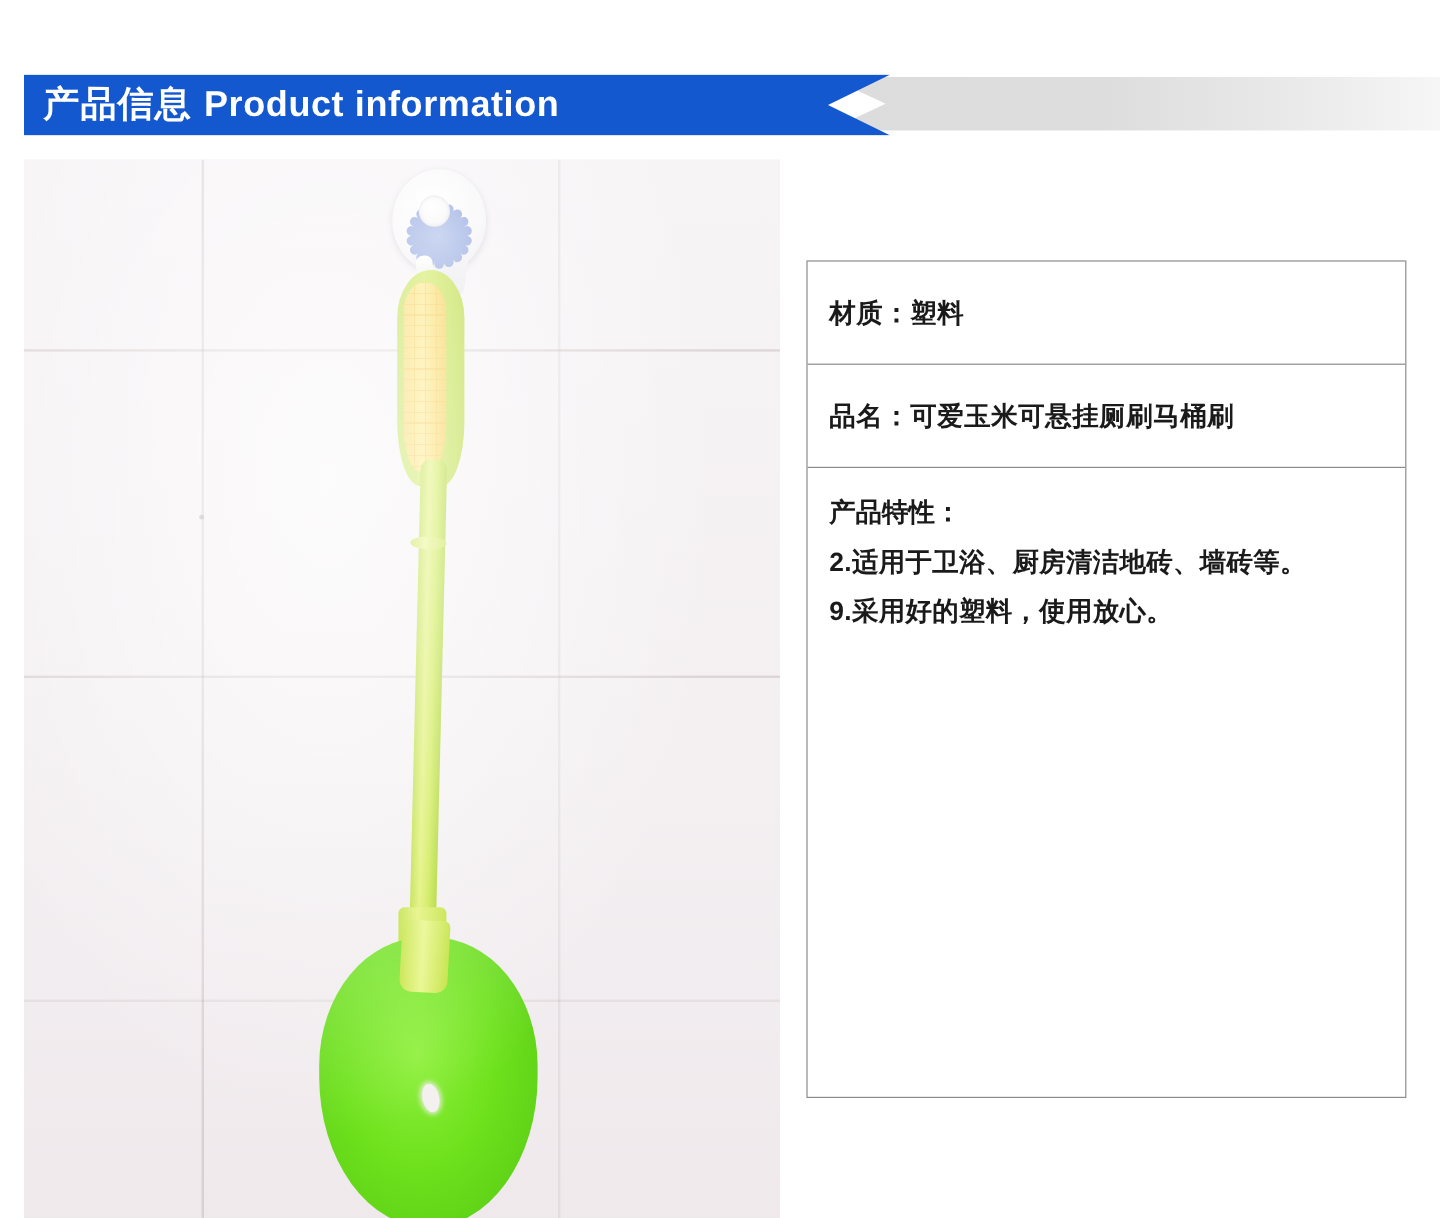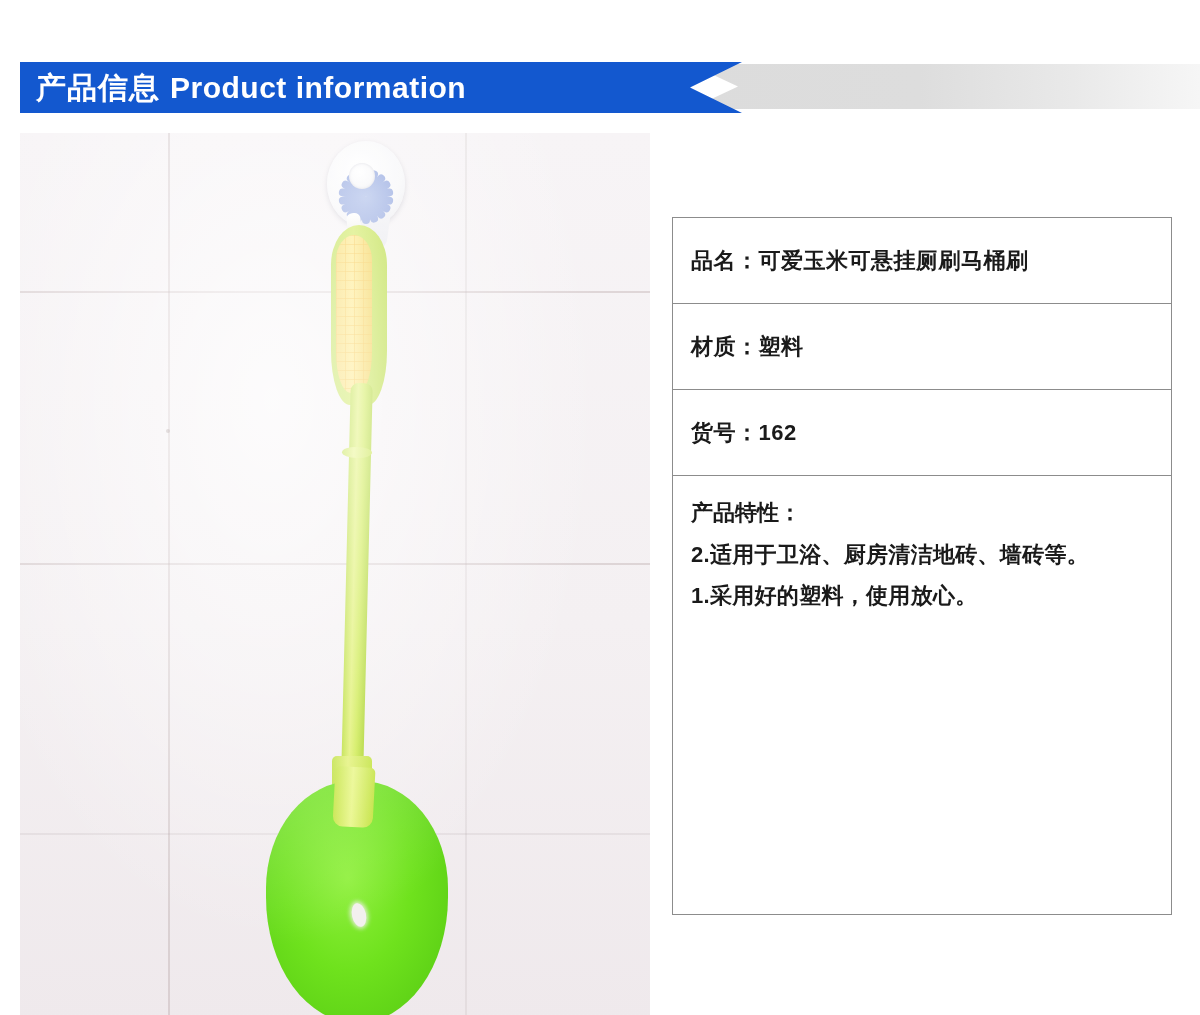--- a/index.html
+++ b/index.html
@@ -483,31 +483,28 @@
     <div class="brush-body"></div>
     <div class="brush-hole"></div>
     <div class="brush-collar"></div>
   </div>
 
   <div class="tile-sheen"></div>
 </div>
 
 <div class="info-table">
 
+  <div class="info-row r2">
+    <span class="info-cell"><span>材质：</span><span>塑料</span></span>
+  </div>
+
   <div class="info-row r1">
     <span class="info-cell"><span>品名：</span><span>可爱玉米可悬挂厕刷马桶刷</span></span>
   </div>
 
-  <div class="info-row r2">
-    <span class="info-cell"><span>材质：</span><span>塑料</span></span>
-  </div>
-
-  <div class="info-row r3">
-    <span class="info-cell"><span>货号：</span><span>162</span></span>
-  </div>
 
 
   <div class="features">
     <div class="feat-title">产品特性：</div>
     <div class="feat-item">2.适用于卫浴、厨房清洁地砖、墙砖等。</div>
-    <div class="feat-item">1.采用好的塑料，使用放心。</div>
+    <div class="feat-item">9.采用好的塑料，使用放心。</div>
   </div>
 </div>
 
 </body></html>

